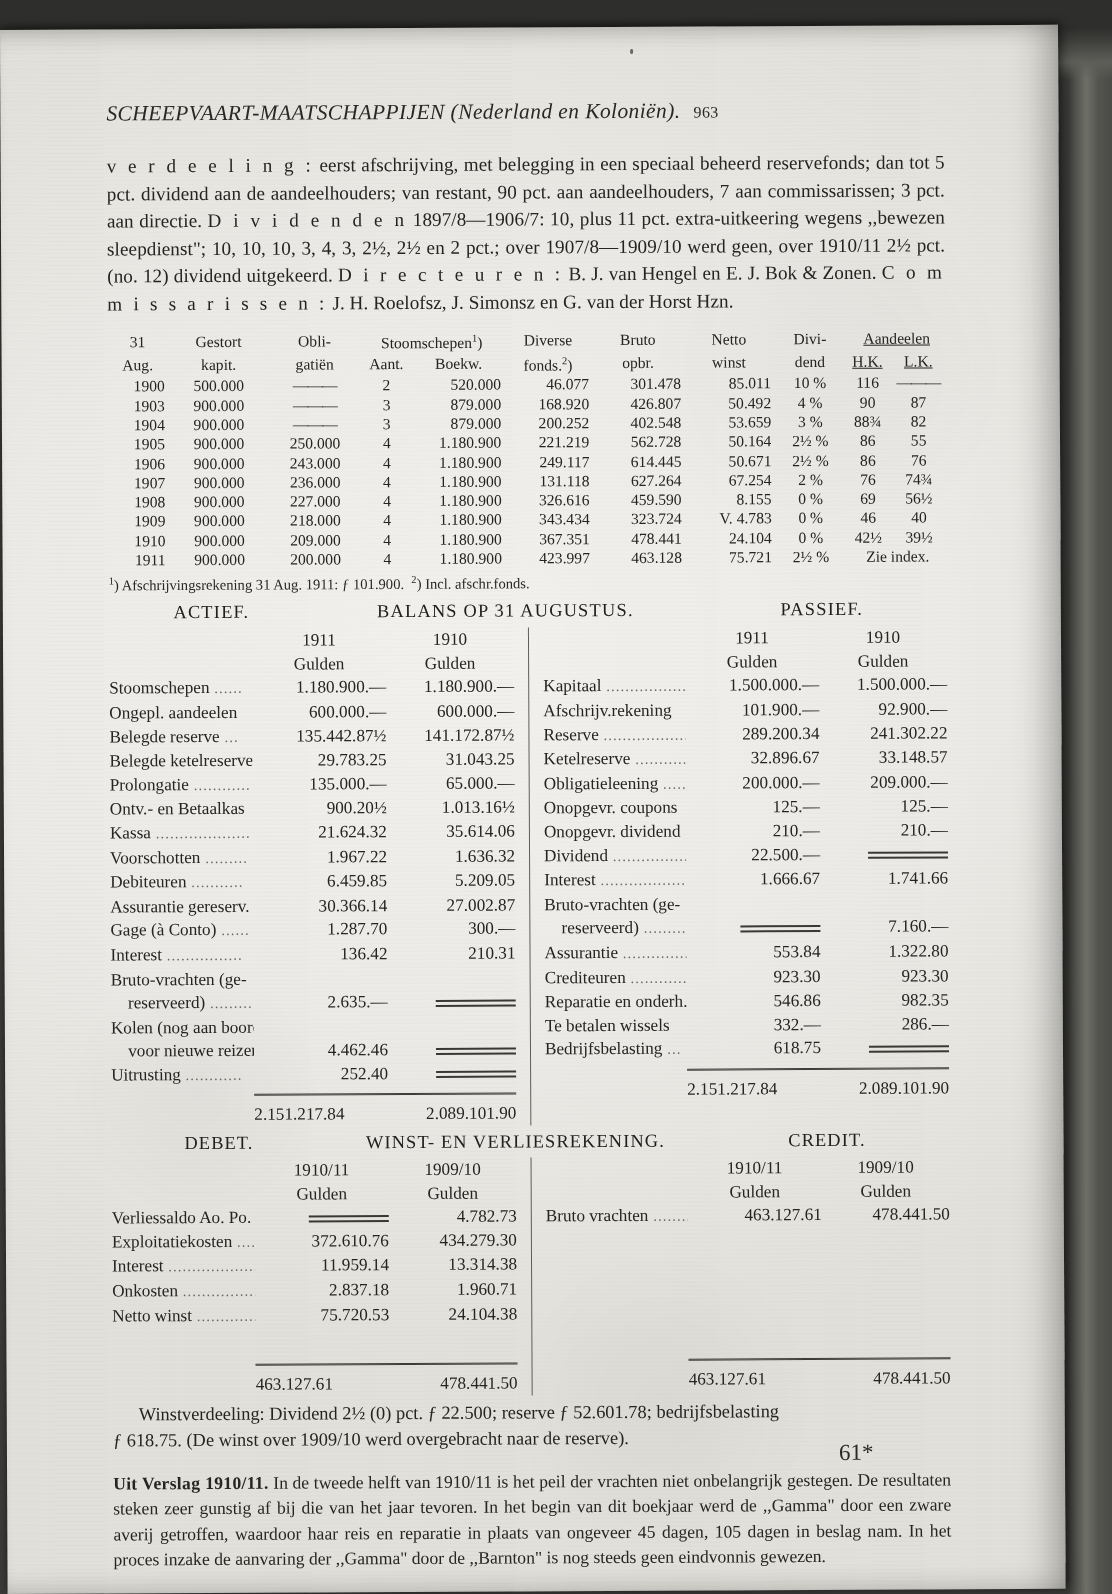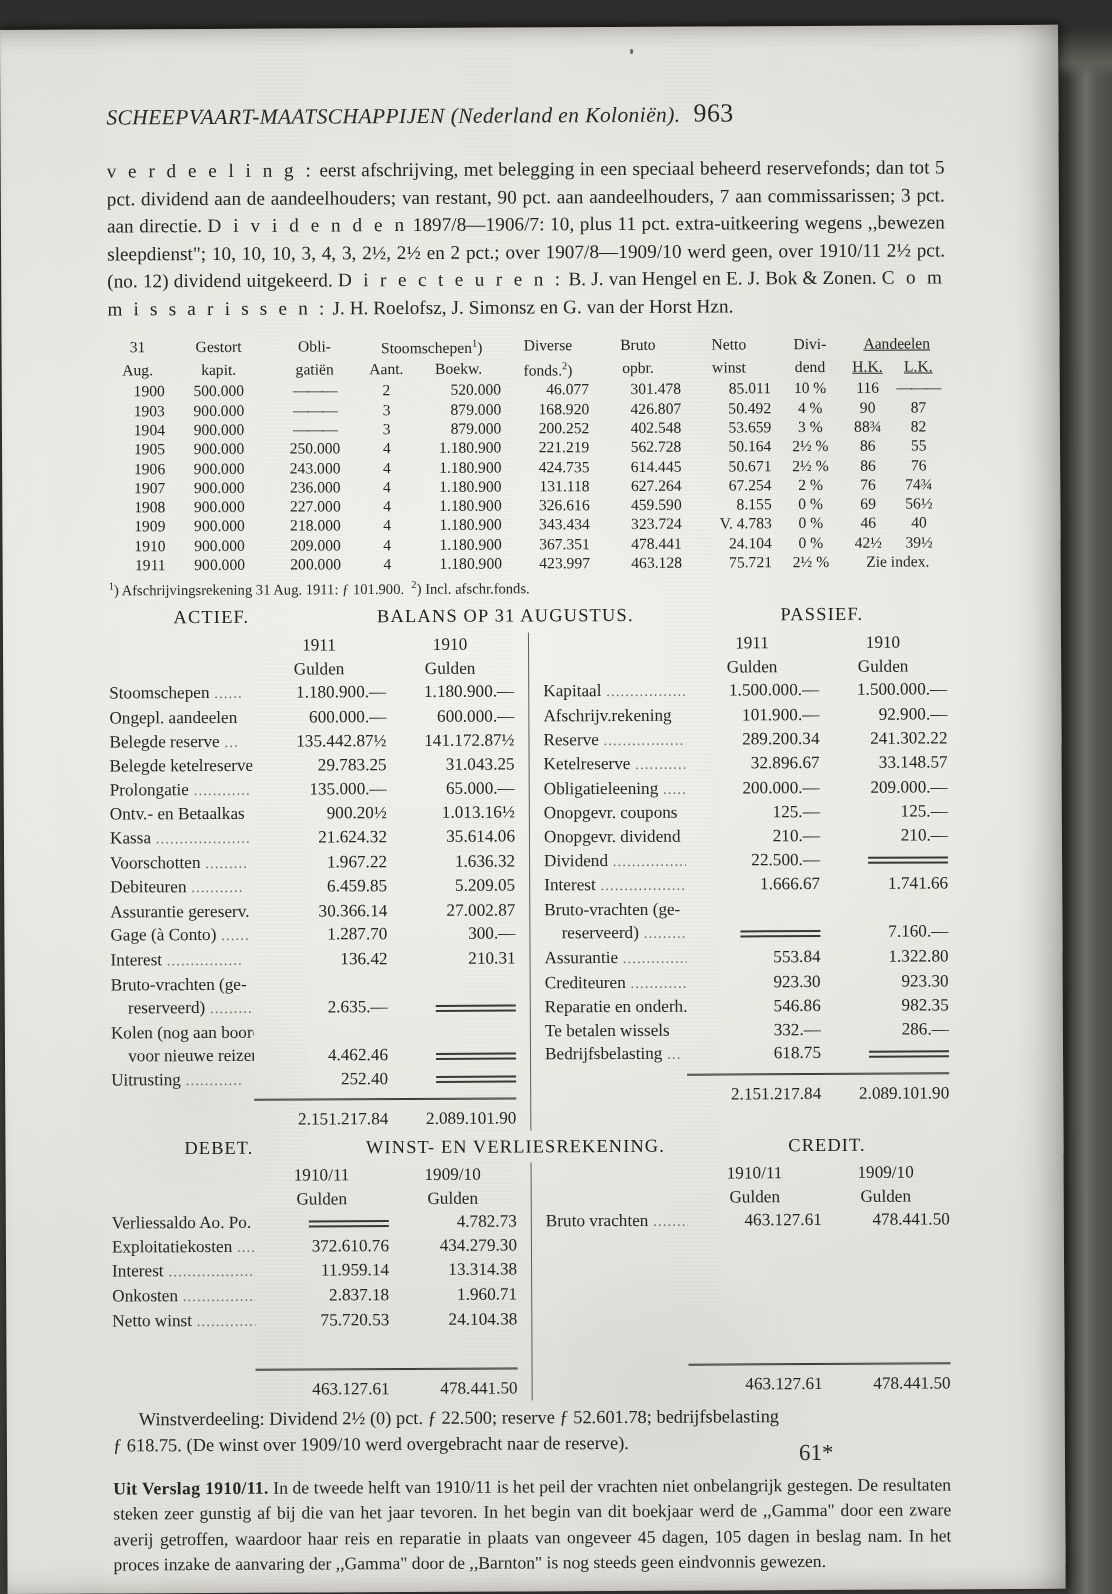--- a/index.html
+++ b/index.html
@@ -72,21 +72,21 @@
     font-size: 21.5px;
     letter-spacing: .4px;
     white-space: nowrap;
     margin-bottom: 26px;
     color: #2a2826;
   }
   .runhead .pg {
     font-style: normal;
     font-weight: normal;
     margin-left: 13px;
-    font-size: 26px;
+    font-size: 16px;
   }
   .intro {
     font-size: 19.2px;
     line-height: 27.5px;
     text-align: justify;
     letter-spacing: .05px;
     color: #262422;
   }
   .intro p { margin: 0; }
   .sp { letter-spacing: 3.2px; }
@@ -155,21 +155,21 @@
   .bal-row .v1 { width: 134px; text-align: right; }
   .bal-row .v2 { width: 128px; text-align: right; }
   .yr-row { display: flex; }
   .yr-row .nm { flex: 1; }
   .yr-row .v1 { width: 134px; text-align: center; }
   .yr-row .v2 { width: 128px; text-align: center; }
   .rule { display: inline-block; width: 80px; border-top: 2px solid #3a3835;
           border-bottom: 2px solid #3a3835; height: 3px; vertical-align: middle; }
   .total-line { display: flex; margin-top: 3px; }
   .total-line .nm { flex: 1; }
-  .total-line .v1 { width: 134px; text-align: right; }
+  .total-line .v1 { width: 134px; }
   .total-line .v2 { width: 128px; text-align: right; }
   .sumbar {
     height: 0;
     border-top: 1.6px solid #3e3c39;
     border-bottom: 1.6px solid #3e3c39;
     margin: 7px 0 4px 0;
   }
   .sumbar-wrap { display: flex; }
   .sumbar-wrap .nm { flex: 1; }
   .sumbar-wrap .bars { width: 262px; }
@@ -197,21 +197,21 @@
   .verslag {
     font-size: 17.6px;
     line-height: 25.4px;
     margin-top: 18px;
     text-align: justify;
     color: #272523;
   }
   .verslag b { font-weight: bold; letter-spacing: .3px; }
   .folio {
     position: absolute;
-    left: 792px;
+    left: 832px;
     top: 1414px;
     font-size: 23px;
     color: #2b2927;
   }
   .speck {
     position: absolute;
     width: 3px; height: 5px;
     background: #4a4844;
     border-radius: 40%;
     opacity: .8;
@@ -326,21 +326,21 @@
               <td class="c">2½ %</td>
               <td class="c">86</td>
               <td class="c">55</td>
             </tr>
             <tr>
               <td class="l">1906</td>
               <td class="c">900.000</td>
               <td class="c">243.000</td>
               <td class="c">4</td>
               <td class="r">1.180.900</td>
-              <td class="r">424.735</td>
+              <td class="r">249.117</td>
               <td class="r">614.445</td>
               <td class="r">50.671</td>
               <td class="c">2½ %</td>
               <td class="c">86</td>
               <td class="c">76</td>
             </tr>
             <tr>
               <td class="l">1907</td>
               <td class="c">900.000</td>
               <td class="c">236.000</td>

